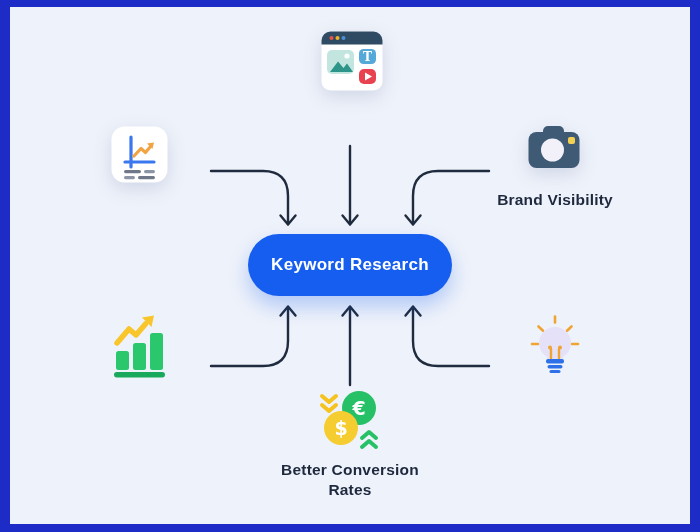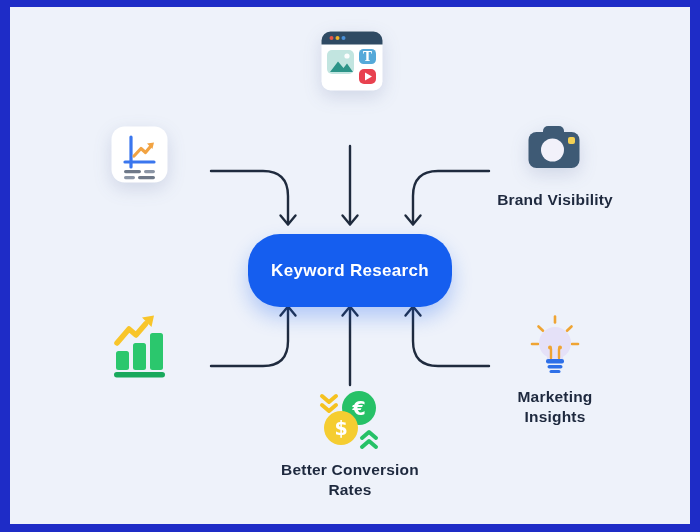--- a/index.html
+++ b/index.html
@@ -29,21 +29,21 @@
   .soft-shadow{filter:drop-shadow(0 6px 9px rgba(50,70,130,.16));}
   .node-label{
     position:absolute;z-index:3;
     transform:translateX(-50%);
     text-align:center;white-space:pre-line;
     font-weight:700;font-size:15.5px;line-height:20px;
     color:var(--label-text,#1e293e);letter-spacing:.2px;
   }
   .center-pill{
     position:absolute;z-index:3;
-    left:248px;top:234px;width:204px;height:73px;
+    left:248px;top:234px;width:204px;height:62px;
     background:var(--center-pill,#155eef);
     border-radius:32px;
     display:flex;align-items:center;justify-content:center;
     color:var(--center-text,#ffffff);
     font-weight:700;font-size:17px;letter-spacing:.3px;
     box-shadow:0 10px 20px rgba(21,94,239,.28);
   }
   .coin-glyph{font-family:"DejaVu Sans", sans-serif;font-weight:bold;}
 </style>
 </head>
@@ -164,17 +164,15 @@
         <path d="M23 45 L23 36"></path>
         <path d="M31 45 L31 36"></path>
       </g>
       <circle cx="22" cy="34.5" r="2" fill="#efa433"></circle>
       <circle cx="32" cy="34.5" r="2" fill="#efa433"></circle>
       <rect x="18" y="46" width="18" height="4.5" rx="2" fill="#2e70e8"></rect>
       <rect x="19.5" y="52" width="15" height="3.5" rx="1.75" fill="#2e70e8"></rect>
       <rect x="21.5" y="57" width="11" height="3" rx="1.5" fill="#2e70e8"></rect>
     </svg>
   </div>
-  <div class="node-label" style="left:555px;top:387px;">Marketing
-Insights</div>
 
   <div class="frame"></div>
 </div>
 
 </body></html>

